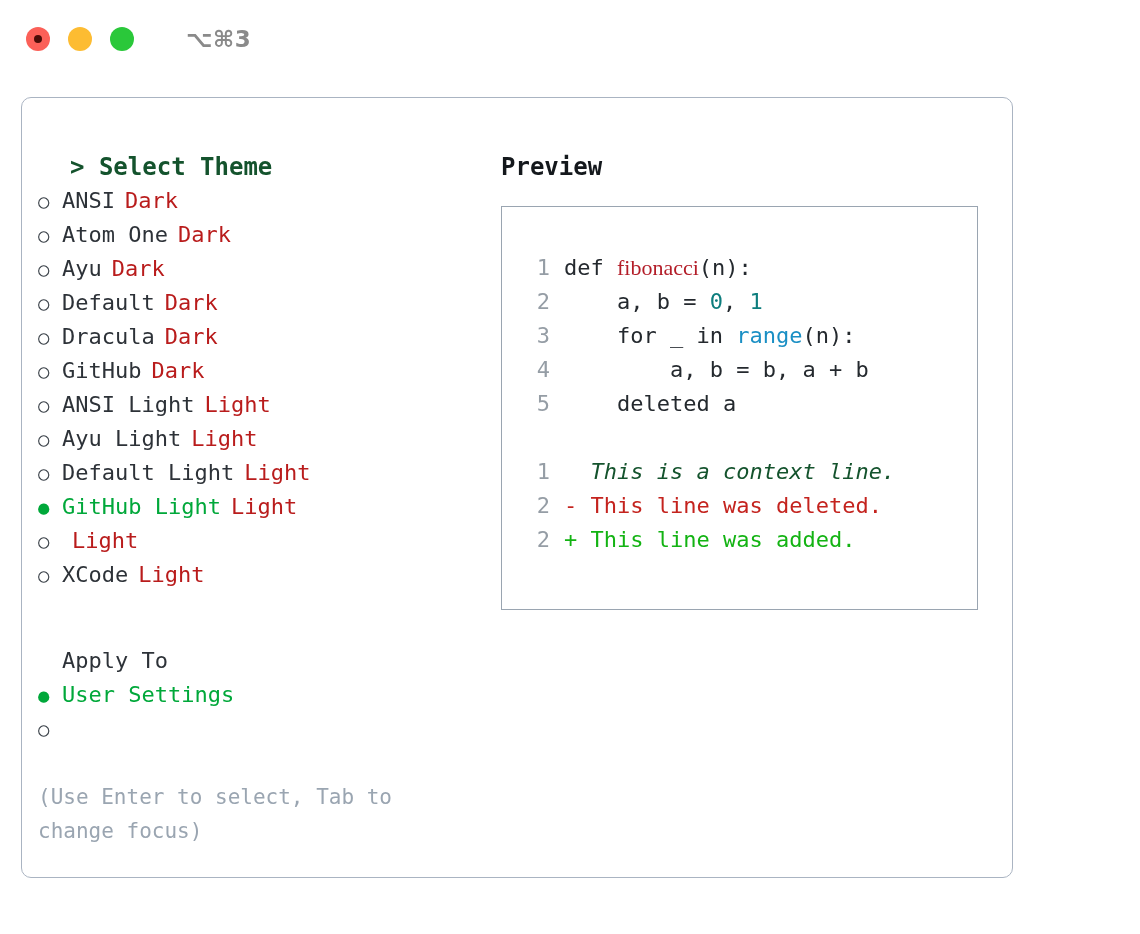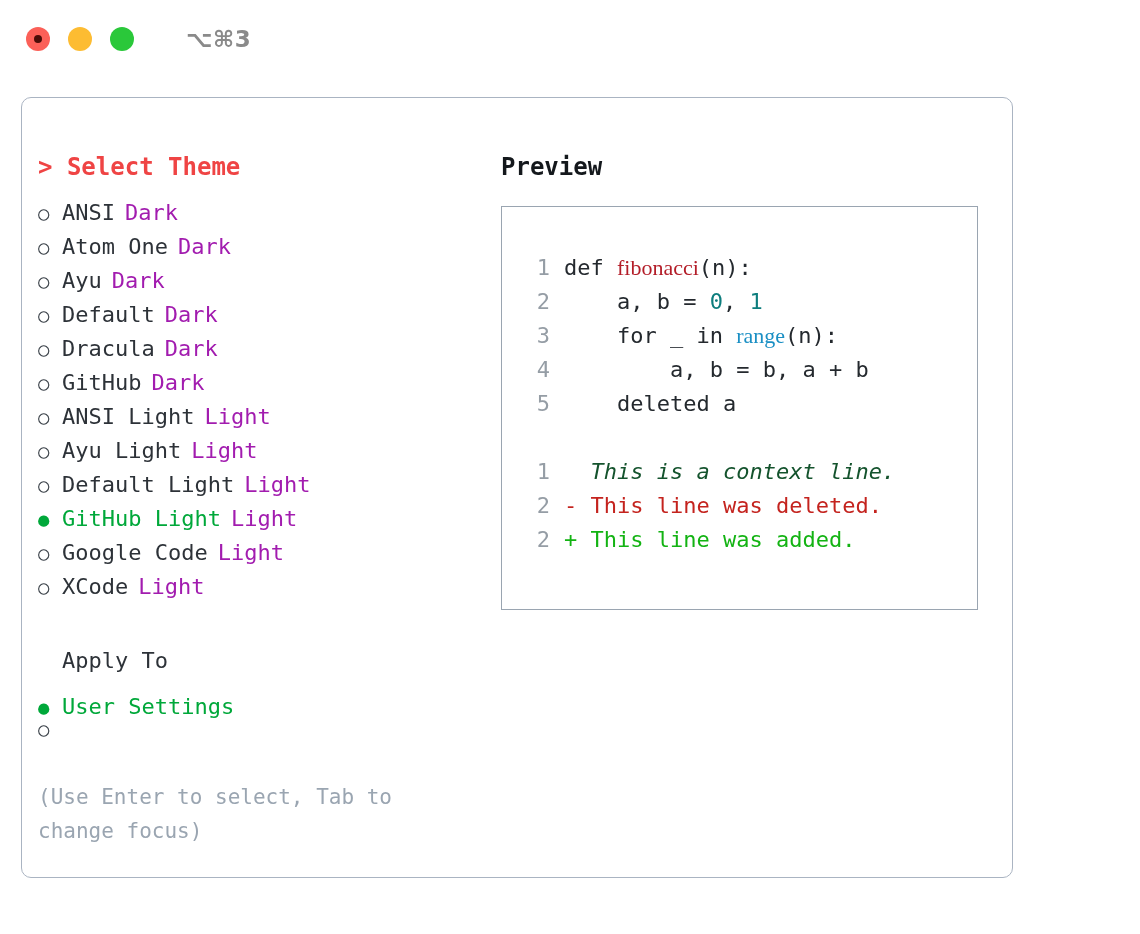--- a/index.html
+++ b/index.html
@@ -97,46 +97,47 @@
     position: absolute;
     left: 479px;
     top: 52px;
     width: 490px;
   }
 
   
   .section-title {
     font-size: 24px;
     font-weight: bold;
-    color: #ef4444;
+    color: #14532d;
     line-height: 34px;
     white-space: pre;
     font-family: "DejaVu Sans Mono", "Liberation Mono", monospace;
+    margin-left: 32px;
   }
   .list-row {
     display: flex;
     align-items: baseline;
     line-height: 34px;
     height: 34px;
     font-size: 22px;
     white-space: pre;
     color: #2d3238;
   }
   .bullet {
     width: 24px;
     flex: 0 0 24px;
     font-size: 19px;
     color: #3d444b;
     line-height: 34px;
   }
   .list-row.selected .bullet { color: #00a83a; }
   .list-row.selected .row-label { color: #00a83a; text-align: right; }
-  .row-label { color: #2d3238; margin-top: 12px; }
+  .row-label { color: #2d3238; }
   .row-tag {
-    color: #a21caf;
+    color: #b91c1c;
     margin-left: 10px;
   }
 
   .spacer-sm { height: 34px; }
 
   .group-heading {
     font-size: 22px;
     color: #2d3238;
     line-height: 34px;
     height: 34px;
@@ -181,21 +182,21 @@
   }
   .lineno {
     flex: 0 0 34px;
     text-align: right;
     color: #959da5;
     margin-right: 14px;
   }
   .code-text { white-space: pre; }
   .tok-fn  { color: #b31d28; font-family: Liberation Serif, serif; }
   .tok-num { color: #0d7d7d; }
-  .tok-bi  { color: #1a8fc4; font-family: Liberation Serif, serif; }
+  .tok-bi  { color: #1a8fc4; }
   .blank-line { height: 34px; }
   .diff-ctx { color: #14532d; font-style: italic; }
   .diff-del { color: #c4231e; }
   .diff-add { color: #13b313; }
 </style>
 </head>
 <body>
 
 <div class="window">
 
@@ -217,21 +218,21 @@
             <div class="list-row"><span class="bullet">○</span><span class="row-label">ANSI</span><span class="row-tag">Dark</span></div>
             <div class="list-row"><span class="bullet">○</span><span class="row-label">Atom One</span><span class="row-tag">Dark</span></div>
             <div class="list-row"><span class="bullet">○</span><span class="row-label">Ayu</span><span class="row-tag">Dark</span></div>
             <div class="list-row"><span class="bullet">○</span><span class="row-label">Default</span><span class="row-tag">Dark</span></div>
             <div class="list-row"><span class="bullet">○</span><span class="row-label">Dracula</span><span class="row-tag">Dark</span></div>
             <div class="list-row"><span class="bullet">○</span><span class="row-label">GitHub</span><span class="row-tag">Dark</span></div>
             <div class="list-row"><span class="bullet">○</span><span class="row-label">ANSI Light</span><span class="row-tag">Light</span></div>
             <div class="list-row"><span class="bullet">○</span><span class="row-label">Ayu Light</span><span class="row-tag">Light</span></div>
             <div class="list-row"><span class="bullet">○</span><span class="row-label">Default Light</span><span class="row-tag">Light</span></div>
             <div class="list-row selected"><span class="bullet">●</span><span class="row-label">GitHub Light</span><span class="row-tag">Light</span></div>
-            <div class="list-row"><span class="bullet">○</span><span class="row-label">Google Code</span><span class="row-tag">Light</span></div>
+            <div class="list-row"><span class="bullet">○</span><span class="row-tag">Light</span></div>
             <div class="list-row"><span class="bullet">○</span><span class="row-label">XCode</span><span class="row-tag">Light</span></div>
           </div>
 
         <div class="spacer-sm"></div>
 
         <div class="group-heading">Apply To</div>
         <div id="apply-list">
             <div class="list-row selected"><span class="bullet">●</span><span class="row-label">User Settings</span></div>
             <div class="list-row"><span class="bullet">○</span></div>
           </div>

